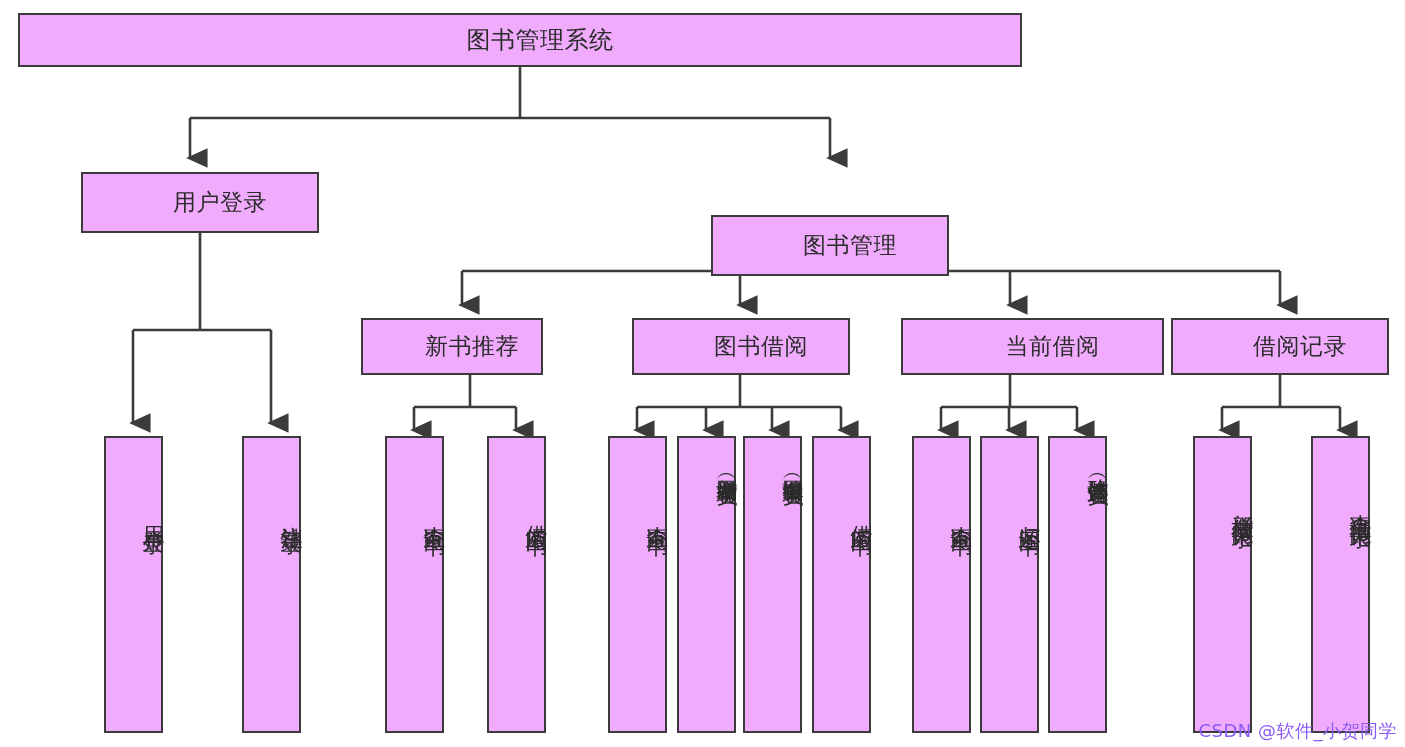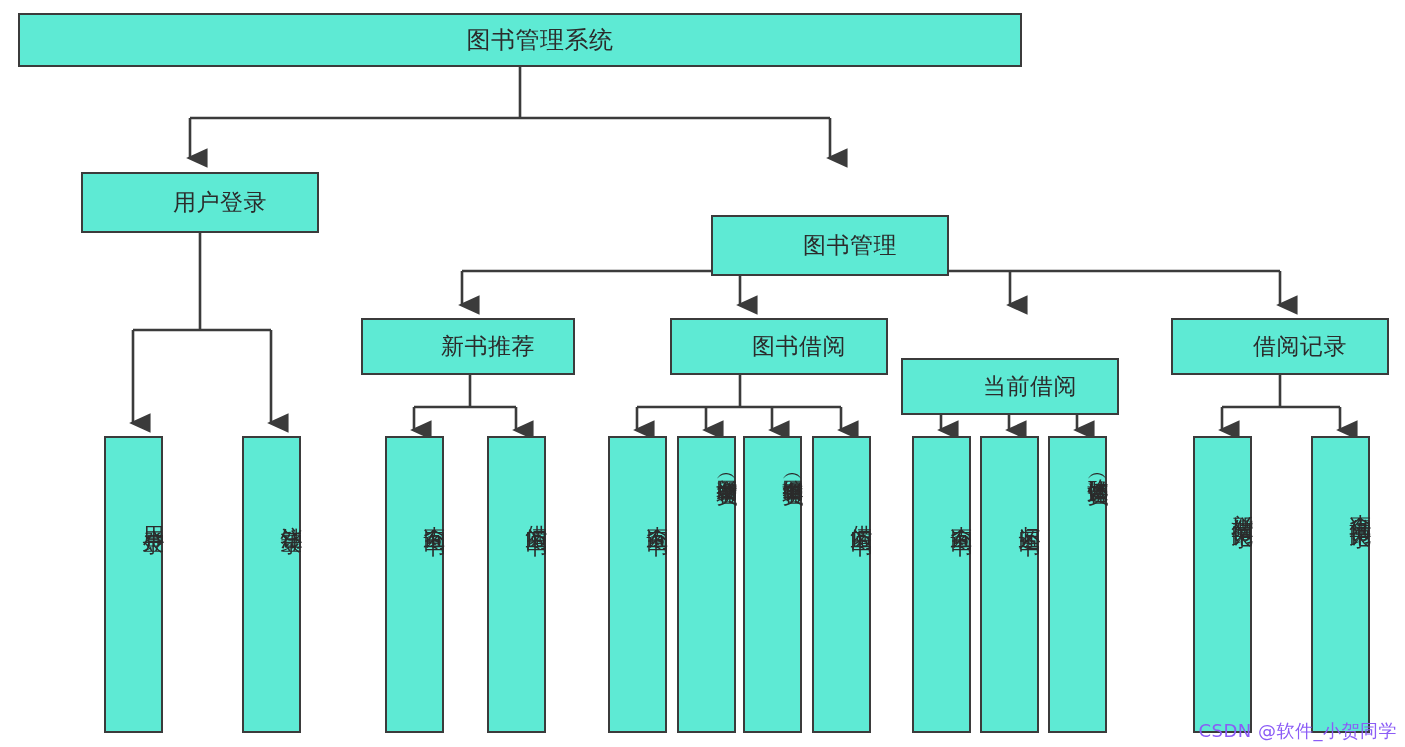--- a/index.html
+++ b/index.html
@@ -19,21 +19,21 @@
     position:absolute;
     left:0; top:0;
     width:1405px;
     height:747px;
     pointer-events:none;
   }
   .node{
     position:absolute;
     box-sizing:border-box;
     border:2.2px solid #3b3b3b;
-    background:#5eead4;
+    background:#f0abfc;
     display:flex;
     align-items:center;
     justify-content:center;
     color:#2b2b2b;
     padding-left:40px;
   }
   .node .label{
     display:block;
     text-align:center;
     line-height:1.12;
@@ -145,27 +145,27 @@
     <span class="label">图书管理系统</span>
   </div>
 
   <div class="node h" style="left:81px; top:172px; width:238px; height:61px;">
     <span class="label">用户登录</span>
   </div>
   <div class="node h" style="left:711px; top:172px; width:238px; height:61px;margin-top:43px;">
     <span class="label">图书管理</span>
   </div>
 
-  <div class="node h" style="left:361px; top:318px; width:214px; height:57px;">
+  <div class="node h" style="left:361px; top:318px; width:182px; height:57px;">
     <span class="label">新书推荐</span>
   </div>
-  <div class="node h" style="left:632px; top:318px; width:218px; height:57px;margin-left:38px;">
+  <div class="node h" style="left:632px; top:318px; width:218px; height:57px;">
     <span class="label">图书借阅</span>
   </div>
-  <div class="node h" style="left:901px; top:318px; width:218px; height:57px;margin-top:40px;">
+  <div class="node h" style="left:901px; top:318px; width:263px; height:57px;">
     <span class="label">当前借阅</span>
   </div>
   <div class="node h" style="left:1171px; top:318px; width:218px; height:57px;align-items:center;">
     <span class="label">借阅记录</span>
   </div>
 
   <div class="node v mid" style="left:104px; top:436px; width:59px; height:297px;">
     <span class="label">用户登录</span>
   </div>
   <div class="node v mid" style="left:242px; top:436px; width:59px; height:297px;">

